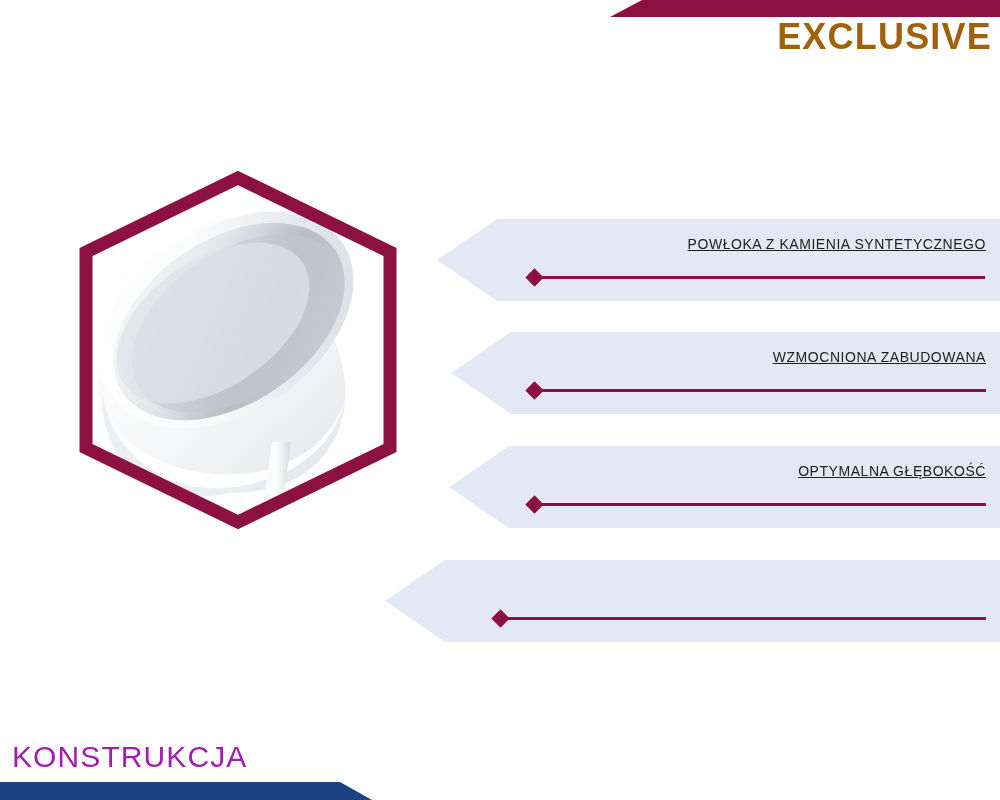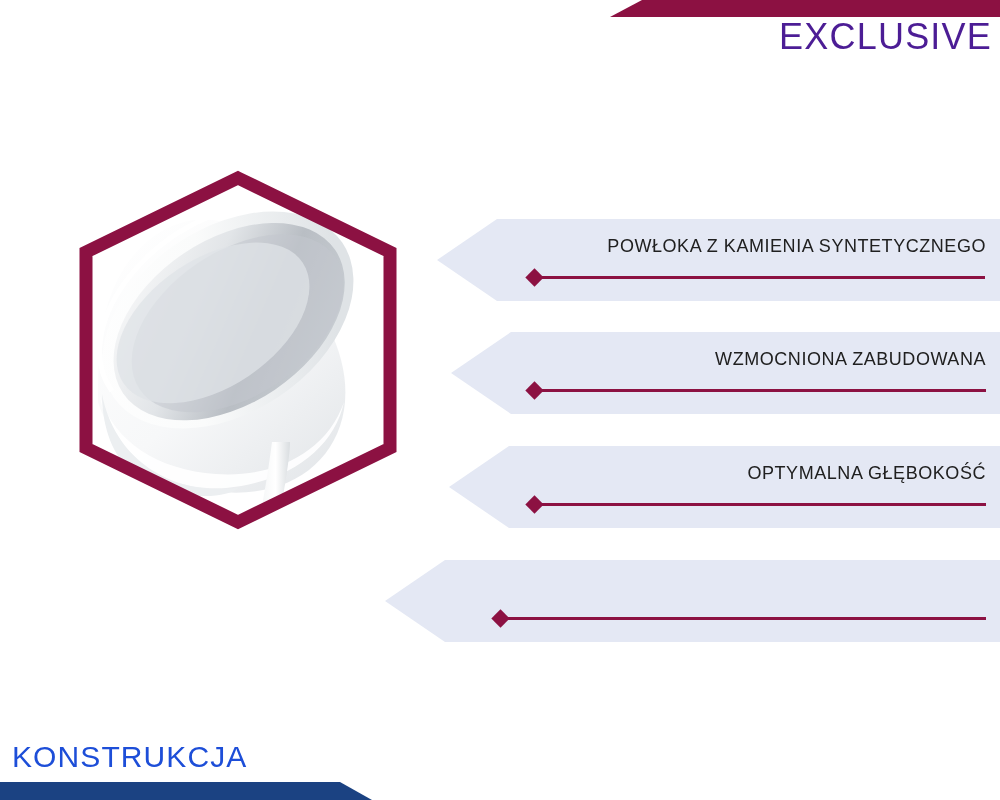--- a/index.html
+++ b/index.html
@@ -33,35 +33,35 @@
     background: #8C1142;
     clip-path: polygon(32px 0, 100% 0, 100% 100%, 0 100%);
   }
 
   .title-exclusive {
     position: absolute;
     right: 8px;
     top: 19px;
     font-size: 36px;
     letter-spacing: 1.2px;
-    color: #4c1d95;
-    font-weight: 400;
+    color: #a16207;
+    font-weight: 700;
     line-height: 1;
     white-space: nowrap;
     text-align: right;
   }
 
   
   .title-konstrukcja {
     position: absolute;
     left: 12px;
     bottom: 28px;
     font-size: 30px;
     letter-spacing: 1.1px;
-    color: #1d4ed8;
+    color: #a21caf;
     font-weight: 400;
     line-height: 1;
     white-space: nowrap;
   }
 
   .bottom-banner {
     position: absolute;
     left: 0;
     bottom: 0;
     width: 372px;
@@ -84,26 +84,27 @@
   .callout {
     position: absolute;
     background: #E4E8F4;
     clip-path: polygon(60px 0, 100% 0, 100% 100%, 60px 100%, 0 50%);
     display: block;
   }
   .callout-label {
     position: absolute;
     right: 14px;
     top: 18px;
-    font-size: 18px;
+    font-size: 14px;
     letter-spacing: 0.55px;
     color: #202020;
     font-weight: 400;
     white-space: nowrap;
     line-height: 1;
+    text-decoration: underline;
   }
   .callout-rule {
     position: absolute;
     height: 3px;
     background: #8C1142;
     right: 14px;
   }
   .callout-diamond {
     position: absolute;
     width: 13px;

